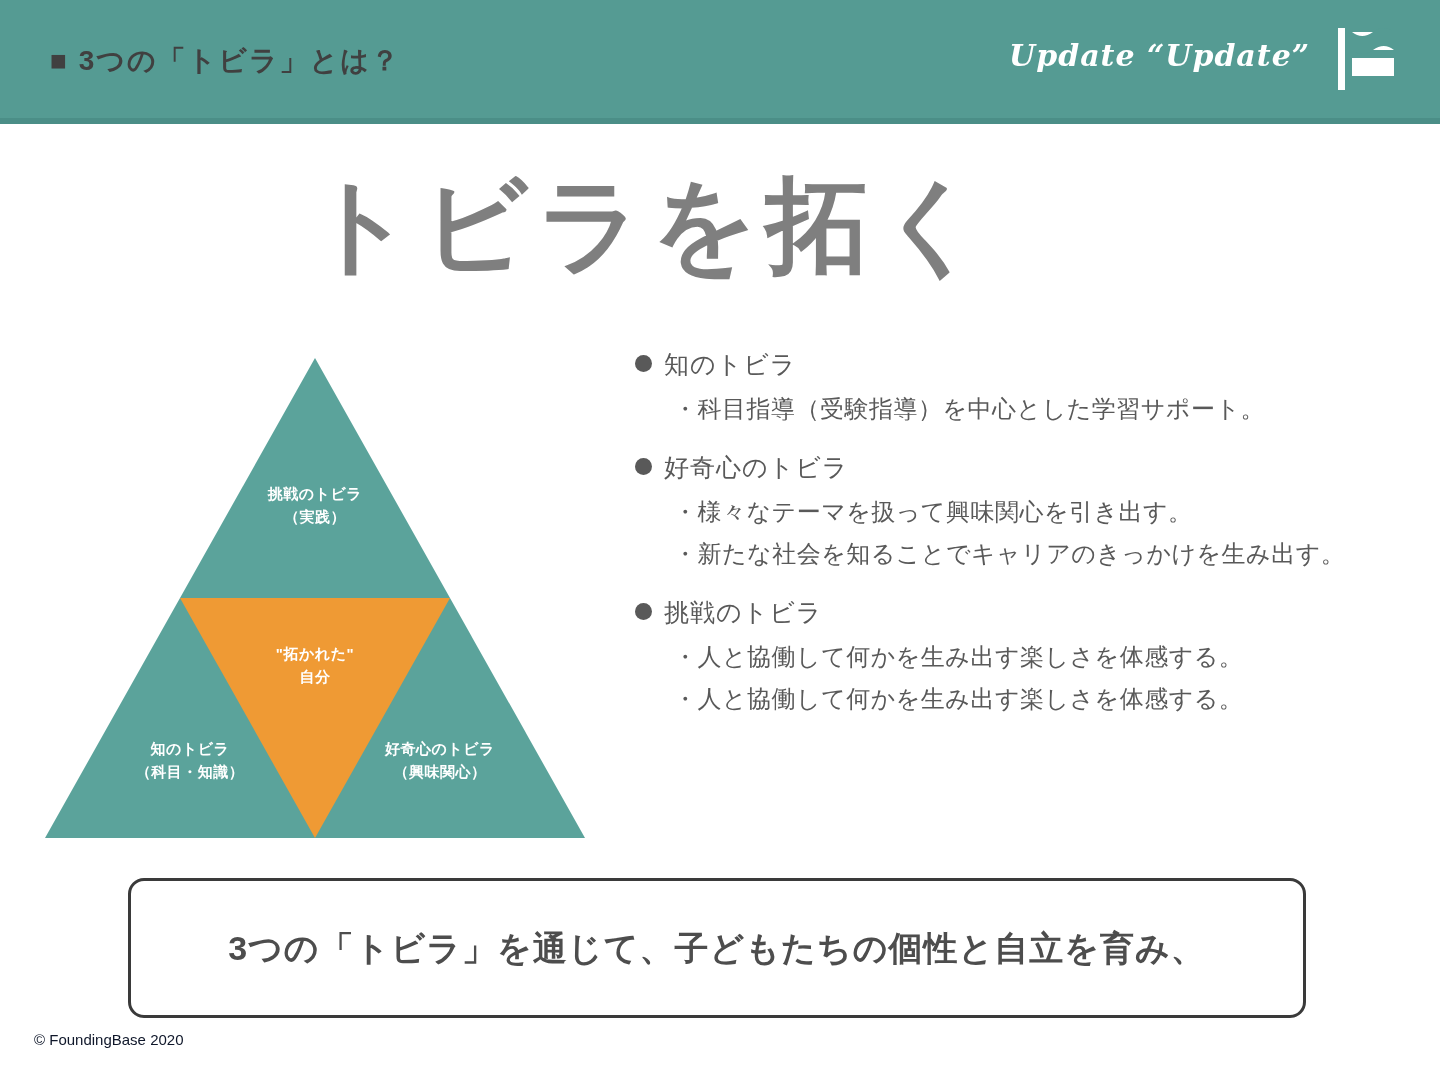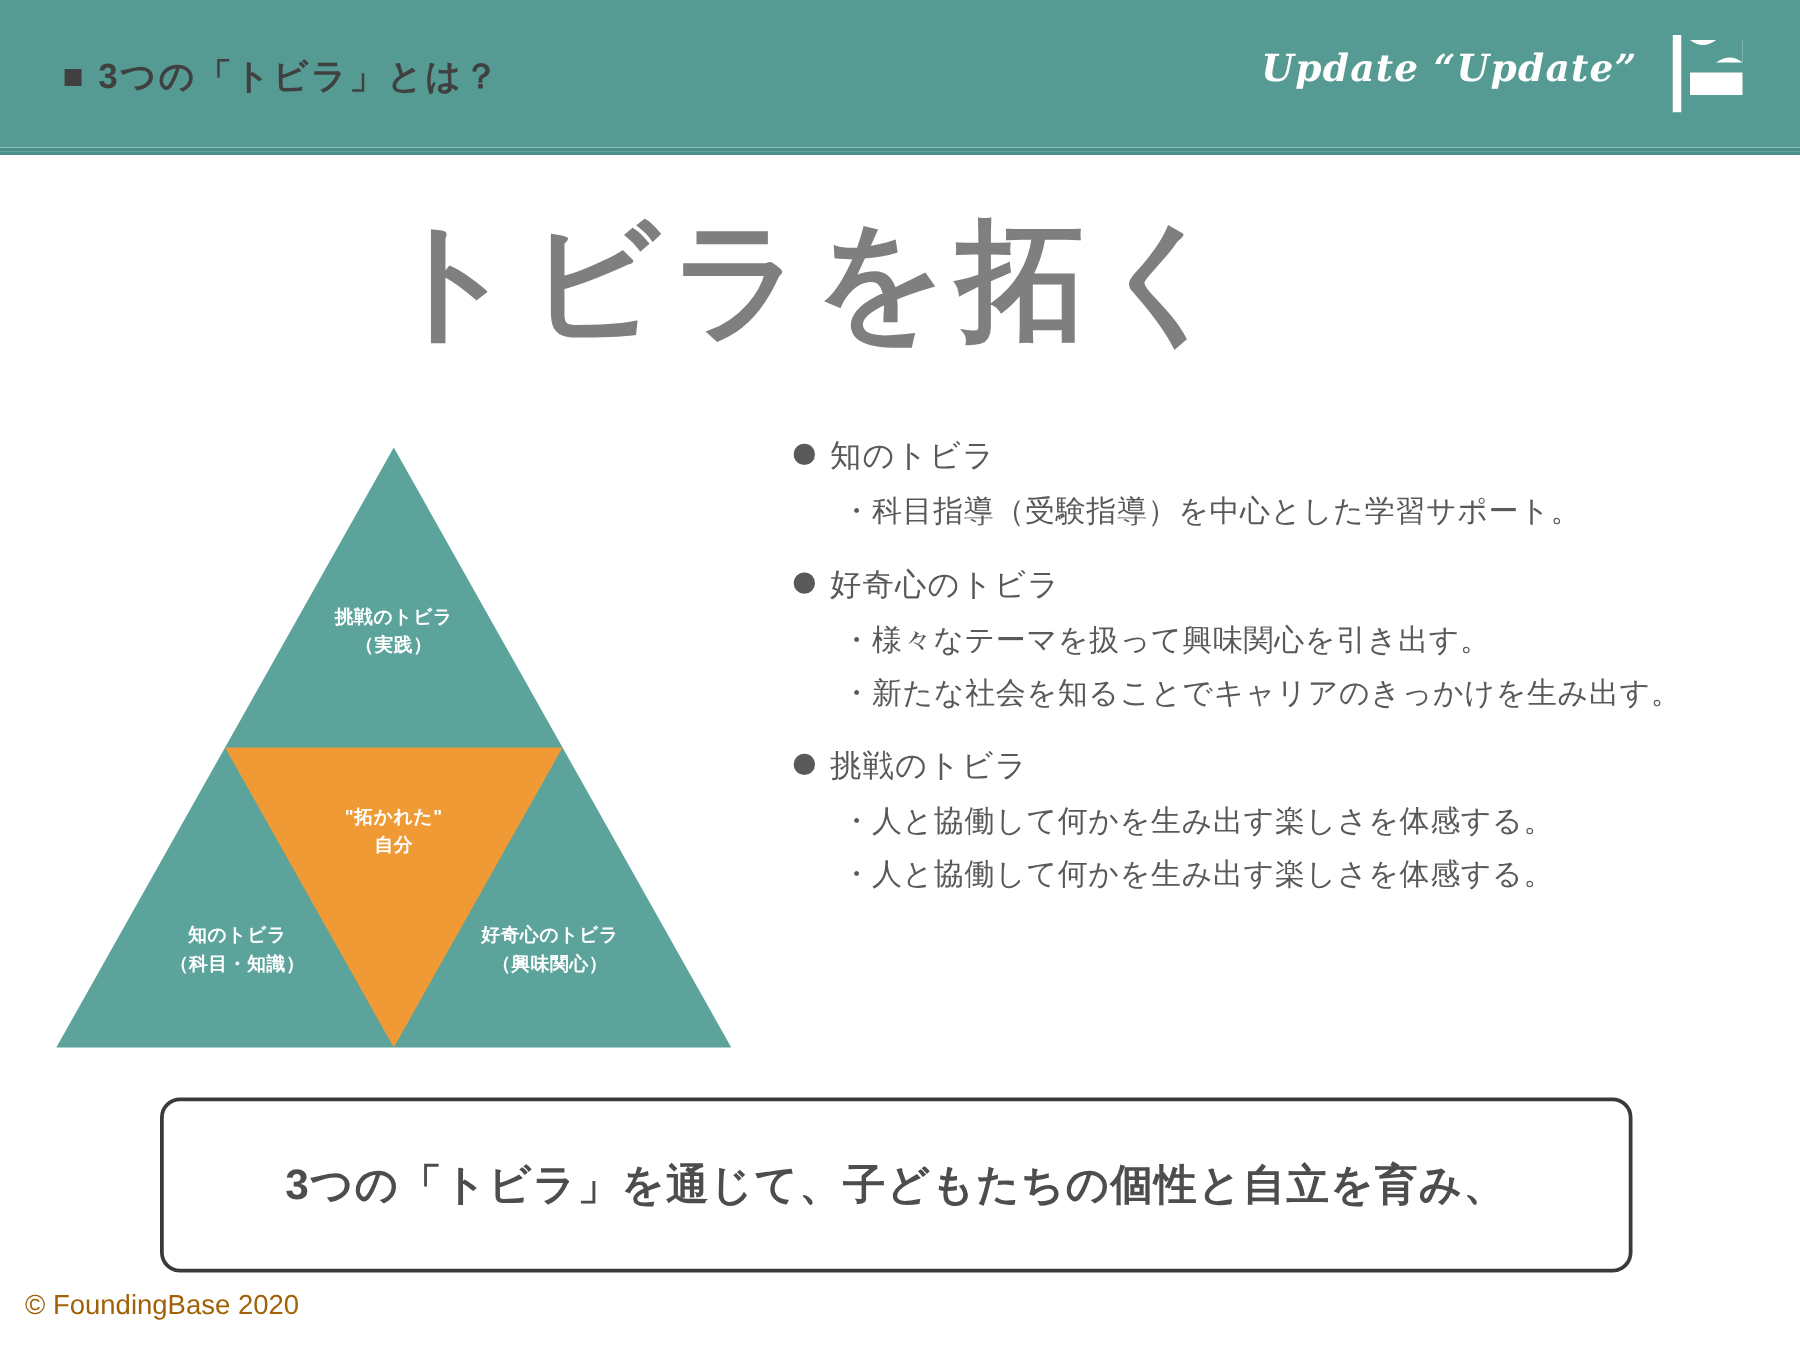--- a/index.html
+++ b/index.html
@@ -155,24 +155,24 @@
     font-weight: bold;
     color: #4d4d4d;
     letter-spacing: 1px;
     line-height: 1.55;
     white-space: nowrap;
   }
 
   
   .footer {
     position: absolute;
-    left: 20px;
+    left: 34px;
     top: 1031px;
-    font-size: 22px;
-    color: #a16207;
+    font-size: 15px;
+    color: #0f172a;
     white-space: nowrap;
   }
 </style>
 </head>
 <body>
 
 <div class="header"></div>
 <div class="header-underline"></div>
 <div class="header-title">■ 3つの「トビラ」とは？</div>
 <div class="header-brand">Update “Update”</div>

